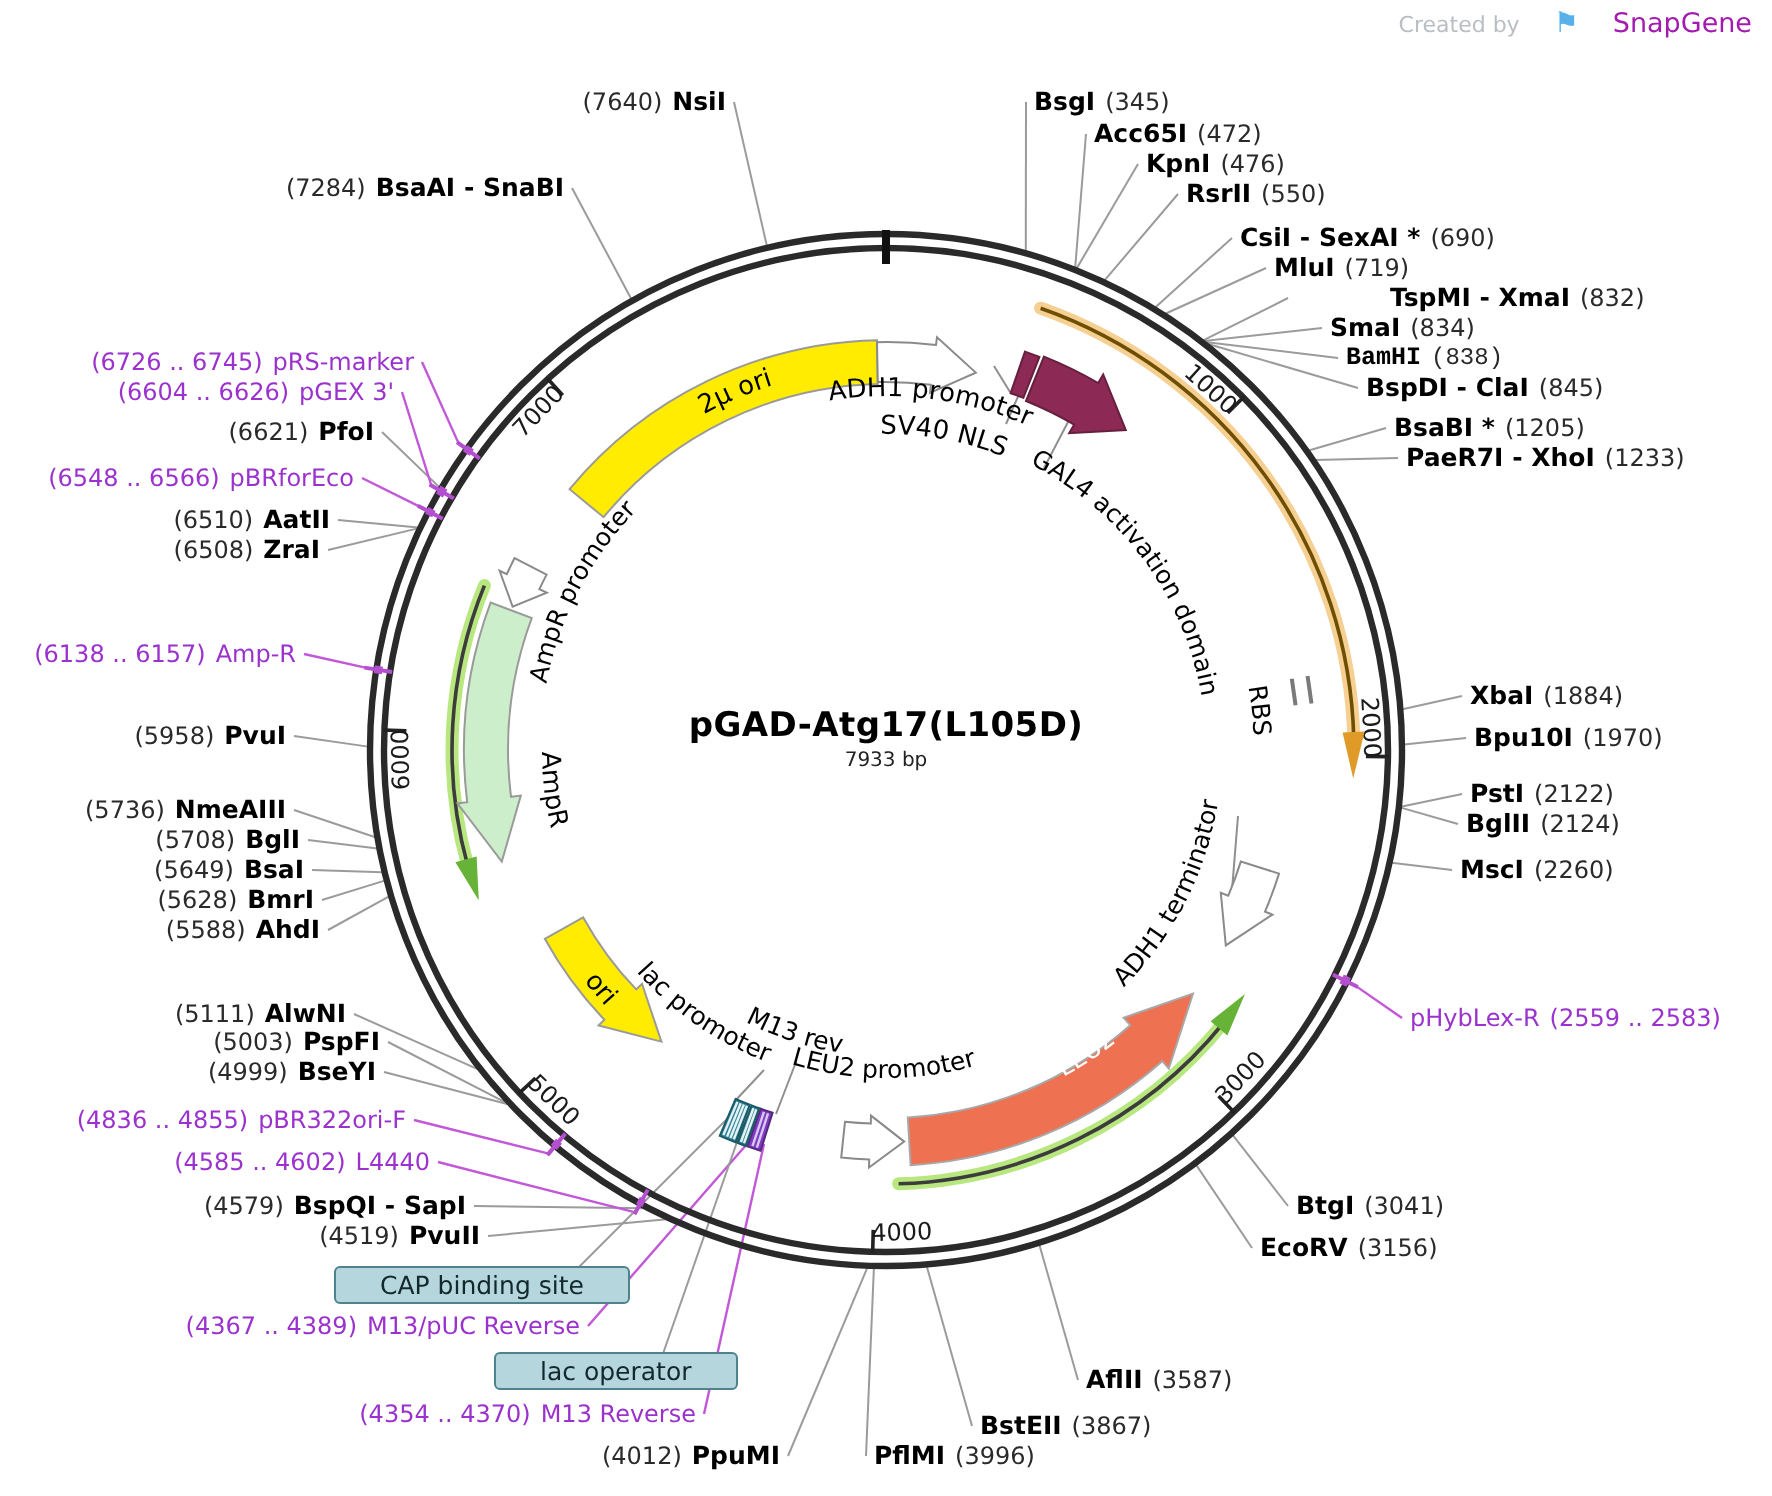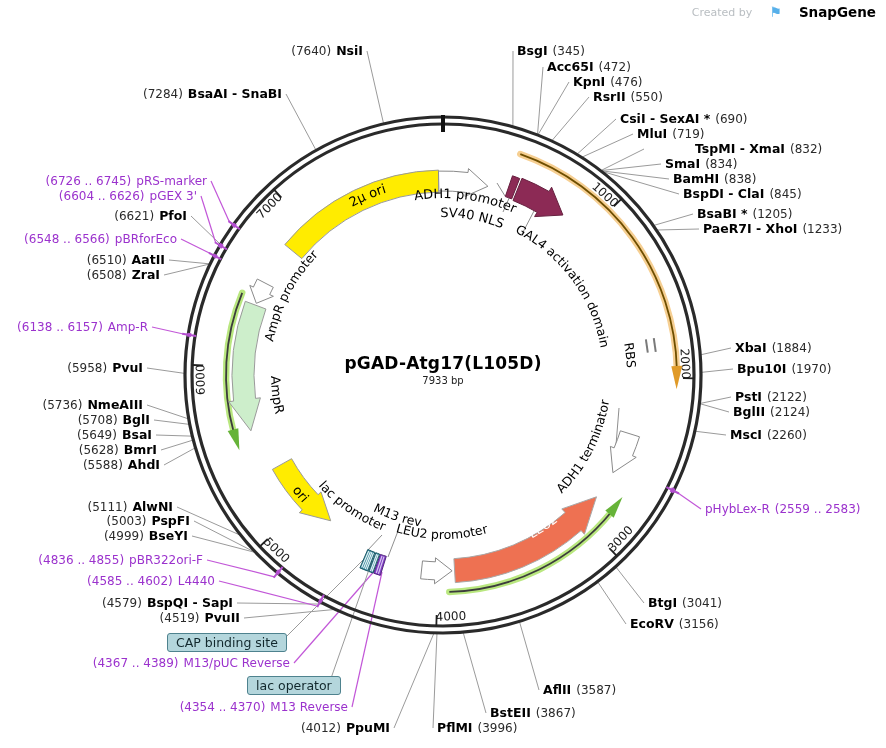--- a/index.html
+++ b/index.html
@@ -9,29 +9,29 @@
   #labels{position:absolute;left:0;top:0;width:886px;height:748px;pointer-events:none;}
   .site,.primer{position:absolute;white-space:nowrap;font-size:12px;line-height:14px;color:#1c1c1c;pointer-events:auto;}
   .site .nm{font-weight:bold;font-size:12.5px;color:#000;}
   .site.right .ps{margin-left:5px;}
   .site.left  .ps{margin-right:5px;}
   .site .ps{color:#2a2a2a;}
   .primer{color:#9b32cd;}
   .primer.right .prs{margin-left:5px;}
   .primer.left  .prs{margin-right:5px;}
   .boxlbl{position:absolute;white-space:nowrap;font-size:12.5px;line-height:15px;color:#12282d;
-          background:#b4d6dc;border:1px solid #4e828e;border-radius:3px;padding:1px 8px;pointer-events:auto;}
+          background:#b4d6dc;border:1px solid #4e828e;border-radius:3px;padding:1px 22px;pointer-events:auto;}
   #title-block{position:absolute;left:293px;top:353px;width:300px;text-align:center;pointer-events:auto;}
   #title-block .t1{font-size:17px;font-weight:bold;color:#000;letter-spacing:.2px;}
   #title-block .t2{font-size:10px;color:#222;margin-top:2px;}
   #credit{position:absolute;top:4px;right:10px;display:flex;align-items:center;gap:17px;pointer-events:auto;}
   #credit .pre{font-size:11px;color:#b9bec2;}
   #credit .sg-icon{color:#57b0ea;font-size:14px;line-height:14px;}
   #credit .sg-icon::before{content:"⚑";}
-  #credit .brand{font-size:13.5px;font-weight:bold;color:#000000;}
+  #credit .brand{font-size:13.5px;font-weight:normal;color:#a21caf;}
 </style>
 </head>
 <body>
 
 <div id="map">
   <svg id="plot" width="886" height="748" viewBox="0 0 886 748">
       <g>
         <line x1="383.43314437520087" y1="122.9428840302771" x2="367" y2="51" stroke="#9b9b9b" stroke-width="1"></line>
         <line x1="315.65253950056285" y1="149.470347172829" x2="286" y2="94" stroke="#9b9b9b" stroke-width="1"></line>
         <line x1="512.8945400104471" y1="125.60923578302263" x2="513" y2="51" stroke="#9b9b9b" stroke-width="1"></line>
@@ -192,21 +192,21 @@
   <div class="site left" style="top: 44px; right: 523px;"><span class="ps">(7640)</span><span class="nm">NsiI</span></div>
       <div class="site left" style="top: 87px; right: 604px;"><span class="ps">(7284)</span><span class="nm">BsaAI - SnaBI</span></div>
       <div class="site right" style="top: 44px; left: 517px;"><span class="nm">BsgI</span><span class="ps">(345)</span></div>
       <div class="site right" style="top: 60px; left: 547px;"><span class="nm">Acc65I</span><span class="ps">(472)</span></div>
       <div class="site right" style="top: 75px; left: 573px;"><span class="nm">KpnI</span><span class="ps">(476)</span></div>
       <div class="site right" style="top: 90px; left: 593px;"><span class="nm">RsrII</span><span class="ps">(550)</span></div>
       <div class="site right" style="top: 112px; left: 620px;"><span class="nm">CsiI - SexAI *</span><span class="ps">(690)</span></div>
       <div class="site right" style="top: 127px; left: 637px;"><span class="nm">MluI</span><span class="ps">(719)</span></div>
       <div class="site right" style="top: 142px; left: 648px; margin-left: 47px;"><span class="nm">TspMI - XmaI</span><span class="ps">(832)</span></div>
       <div class="site right" style="top: 157px; left: 665px;"><span class="nm">SmaI</span><span class="ps">(834)</span></div>
-      <div class="site right" style="top: 172px; left: 673px;"><span class="nm">BamHI</span><span class="ps">(838)</span></div>
+      <div class="site right" style="top: 172px; left: 673px; font-family: Liberation Mono, monospace;"><span class="nm">BamHI</span><span class="ps">(838)</span></div>
       <div class="site right" style="top: 187px; left: 683px;"><span class="nm">BspDI - ClaI</span><span class="ps">(845)</span></div>
       <div class="site right" style="top: 207px; left: 697px;"><span class="nm">BsaBI *</span><span class="ps">(1205)</span></div>
       <div class="site right" style="top: 222px; left: 703px;"><span class="nm">PaeR7I - XhoI</span><span class="ps">(1233)</span></div>
       <div class="site right" style="top: 341px; left: 735px;"><span class="nm">XbaI</span><span class="ps">(1884)</span></div>
       <div class="site right" style="top: 362px; left: 737px;"><span class="nm">Bpu10I</span><span class="ps">(1970)</span></div>
       <div class="site right" style="top: 390px; left: 735px;"><span class="nm">PstI</span><span class="ps">(2122)</span></div>
       <div class="site right" style="top: 405px; left: 733px;"><span class="nm">BglII</span><span class="ps">(2124)</span></div>
       <div class="site right" style="top: 428px; left: 730px;"><span class="nm">MscI</span><span class="ps">(2260)</span></div>
       <div class="site right" style="top: 596px; left: 648px;"><span class="nm">BtgI</span><span class="ps">(3041)</span></div>
       <div class="site right" style="top: 617px; left: 630px;"><span class="nm">EcoRV</span><span class="ps">(3156)</span></div>

